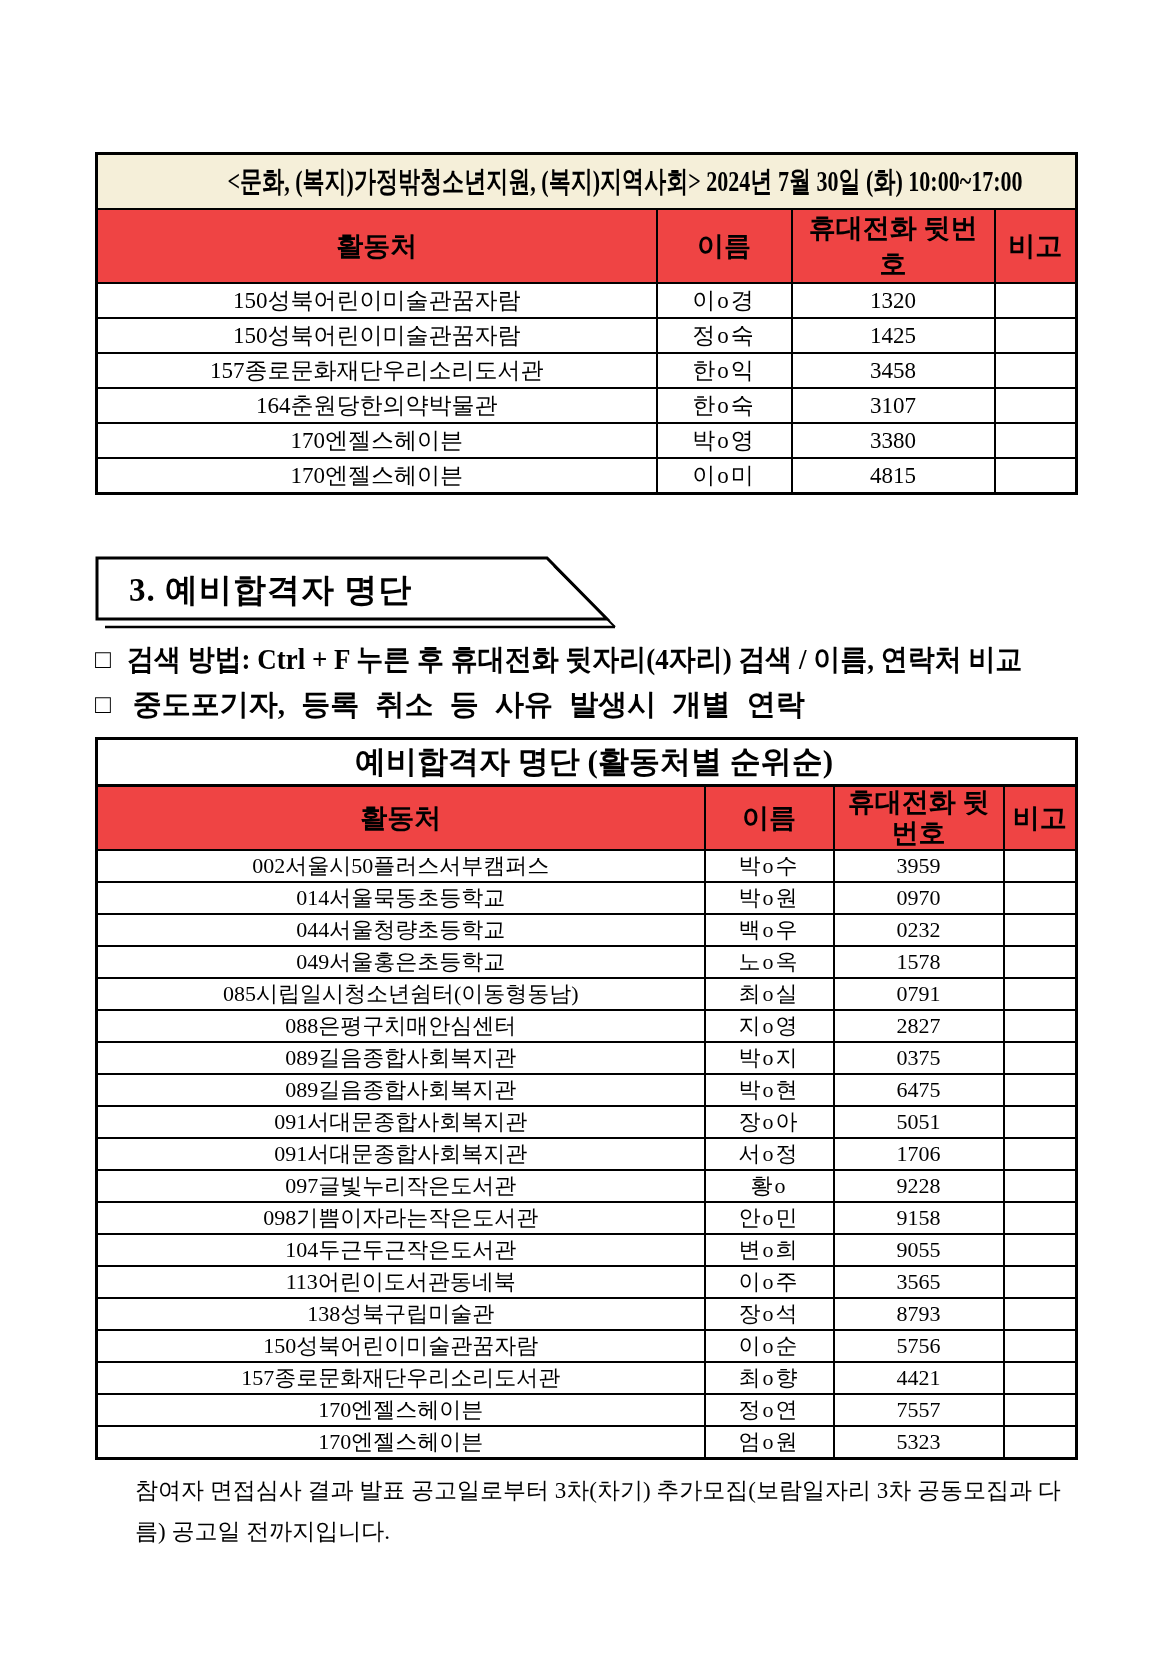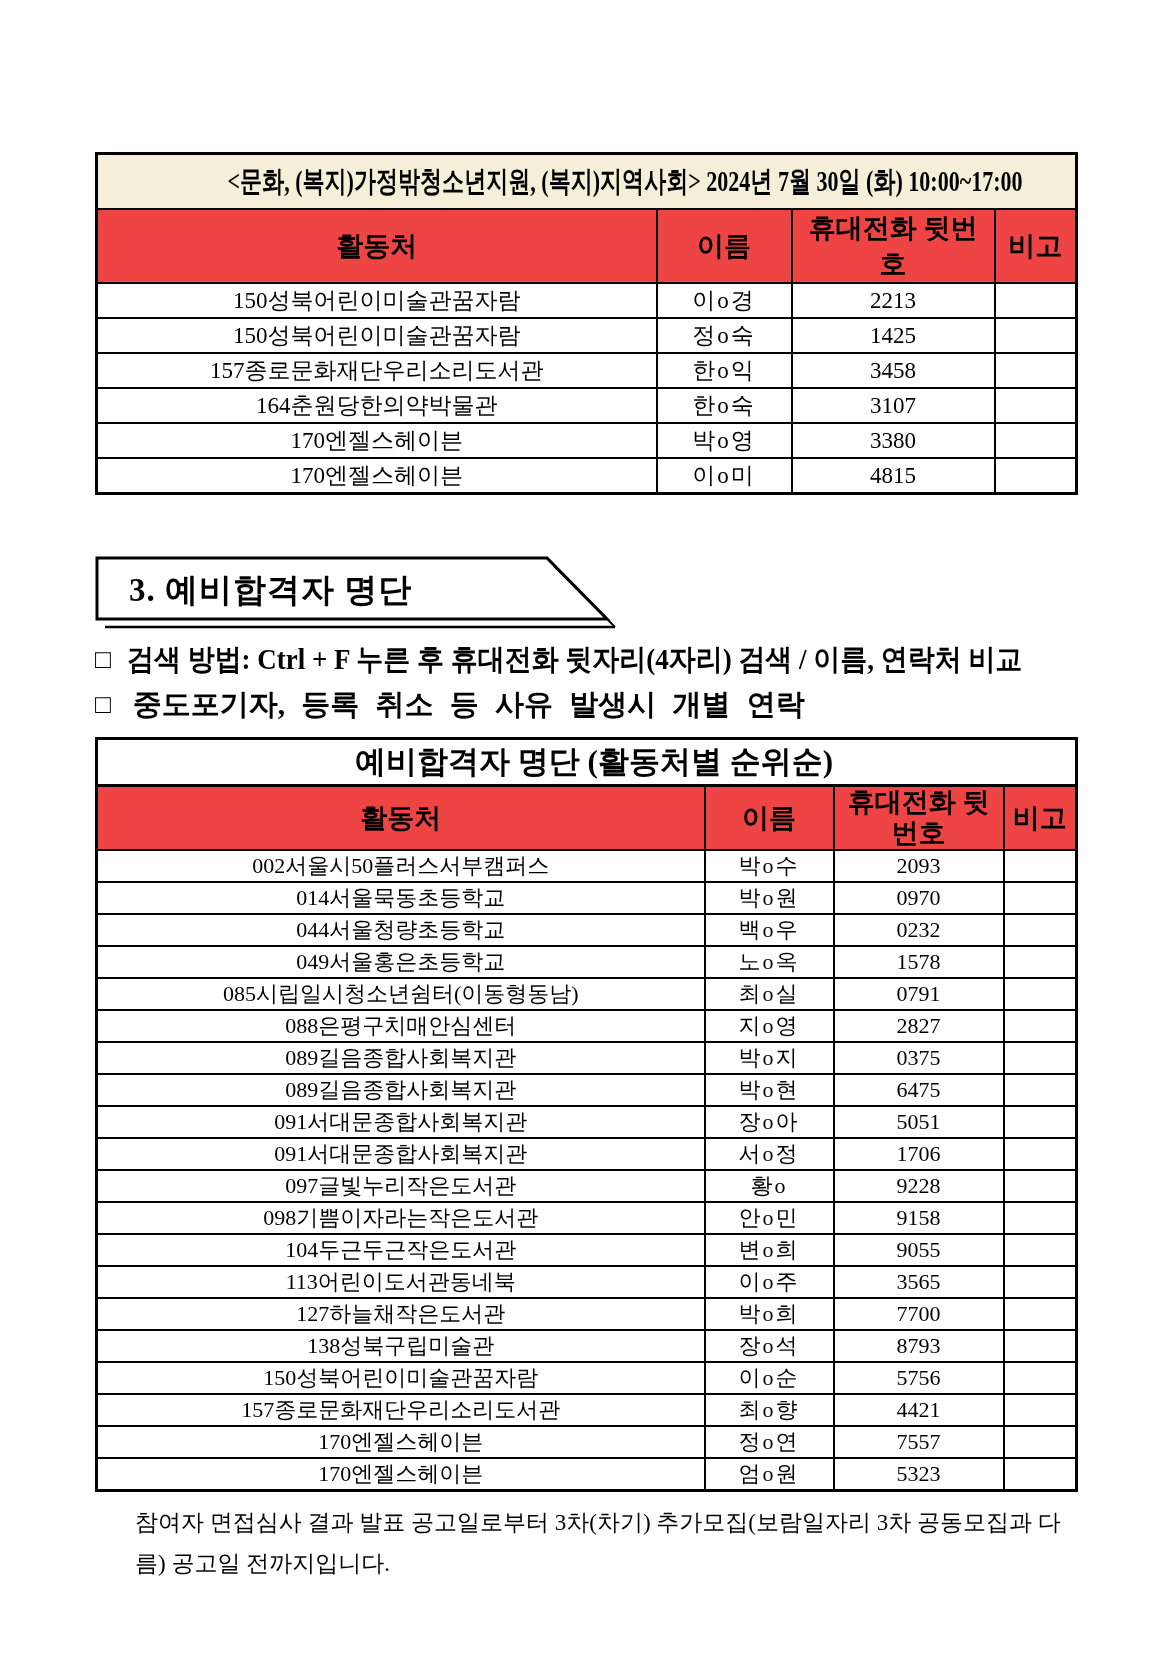--- a/index.html
+++ b/index.html
@@ -62,21 +62,21 @@
           <th>활동처</th>
           <th>이름</th>
           <th>휴대전화 뒷번호</th>
           <th>비고</th>
         </tr>
       </thead>
       <tbody>
           <tr>
             <td class="c0">150성북어린이미술관꿈자람</td>
             <td class="c1">이o경</td>
-            <td class="c2">2213</td>
+            <td class="c2">1320</td>
             <td class="c3"></td>
           </tr>
           <tr>
             <td class="c0">150성북어린이미술관꿈자람</td>
             <td class="c1">정o숙</td>
             <td class="c2">1425</td>
             <td class="c3"></td>
           </tr>
           <tr>
             <td class="c0">157종로문화재단우리소리도서관</td>
@@ -140,21 +140,21 @@
           <th>활동처</th>
           <th>이름</th>
           <th class="h-phone">휴대전화 뒷번호</th>
           <th>비고</th>
         </tr>
       </thead>
       <tbody>
           <tr>
             <td class="c0">002서울시50플러스서부캠퍼스</td>
             <td class="c1">박o수</td>
-            <td class="c2">2093</td>
+            <td class="c2">3959</td>
             <td class="c3"></td>
           </tr>
           <tr>
             <td class="c0">014서울묵동초등학교</td>
             <td class="c1">박o원</td>
             <td class="c2">0970</td>
             <td class="c3"></td>
           </tr>
           <tr>
             <td class="c0">044서울청량초등학교</td>
@@ -222,26 +222,20 @@
             <td class="c2">9055</td>
             <td class="c3"></td>
           </tr>
           <tr>
             <td class="c0">113어린이도서관동네북</td>
             <td class="c1">이o주</td>
             <td class="c2">3565</td>
             <td class="c3"></td>
           </tr>
           <tr>
-            <td class="c0">127하늘채작은도서관</td>
-            <td class="c1">박o희</td>
-            <td class="c2">7700</td>
-            <td class="c3"></td>
-          </tr>
-          <tr>
             <td class="c0">138성북구립미술관</td>
             <td class="c1">장o석</td>
             <td class="c2">8793</td>
             <td class="c3"></td>
           </tr>
           <tr>
             <td class="c0">150성북어린이미술관꿈자람</td>
             <td class="c1">이o순</td>
             <td class="c2">5756</td>
             <td class="c3"></td>

